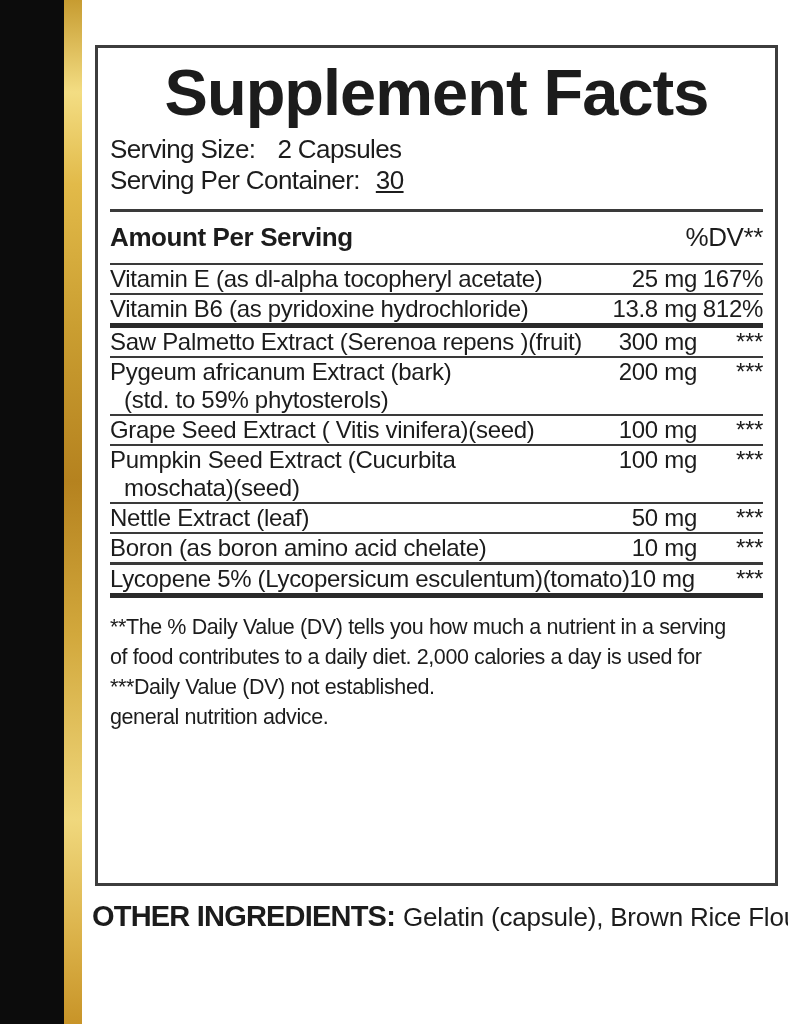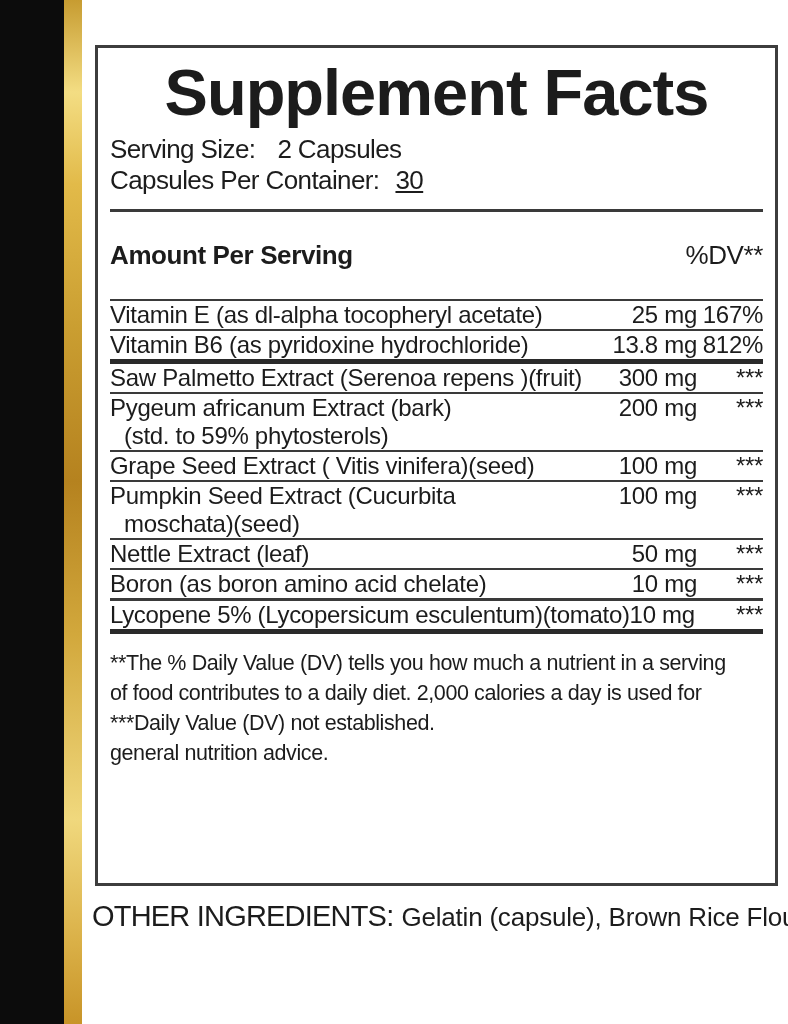--- a/index.html
+++ b/index.html
@@ -53,21 +53,21 @@
 
   .rule { background: #3a3a3a; width: 100%; }
   .r2 { height: 2px; }
   .r3 { height: 3px; }
   .r4 { height: 5px; background: #2a2a2a; }
   .mt14 { margin-top: 13px; }
 
   .header-row {
     display: flex; justify-content: space-between; align-items: baseline;
     font-size: 26px; line-height: 31px;
-    padding: 28px 0;
+    padding: 10px 0;
     letter-spacing: -0.4px;
   }
   .header-row .hdr-left { font-weight: bold; }
 
   .row { font-size: 24px; line-height: 28px; letter-spacing: -0.3px; padding: 0 0; }
   .row-main { display: flex; align-items: baseline; }
   .nm { flex: 1 1 auto; white-space: nowrap; overflow: visible; }
   .amt { flex: 0 0 92px; text-align: right; white-space: nowrap; }
   .dv { flex: 0 0 66px; text-align: right; white-space: nowrap; }
   .nm2 { padding-left: 14px; white-space: nowrap; }
@@ -80,41 +80,41 @@
   .fline { display: block; white-space: nowrap; }
 
   .other {
     position: absolute; left: 92px; top: 899px;
     width: 696px;
     font-size: 26px; line-height: 34px;
     letter-spacing: -0.2px;
     white-space: nowrap;
   }
   .other-label {
-    font-weight: normal;
+    font-weight: bold;
     font-size: 29px;
     letter-spacing: -0.8px;
     margin-right: 8px;
   }
 </style>
 </head>
 <body>
 
 <div class="black-bar"></div>
 <div class="gold-stripe"></div>
 
 <div class="panel">
 
   <div class="title">Supplement Facts</div>
 
   <div class="serving-line">
     <span>Serving Size:</span><span class="val">2 Capsules</span>
   </div>
   <div class="serving-line">
-    <span>Capsules Per Container:</span><span class="val-sm">30</span>
+    <span>Serving Per Container:</span><span class="val-sm">30</span>
   </div>
 
   <div class="rule r3 mt14"></div>
 
   <div class="header-row">
     <span class="hdr-left">Amount Per Serving</span>
     <span>%DV**</span>
   </div>
 
   <div class="rule r2"></div>

